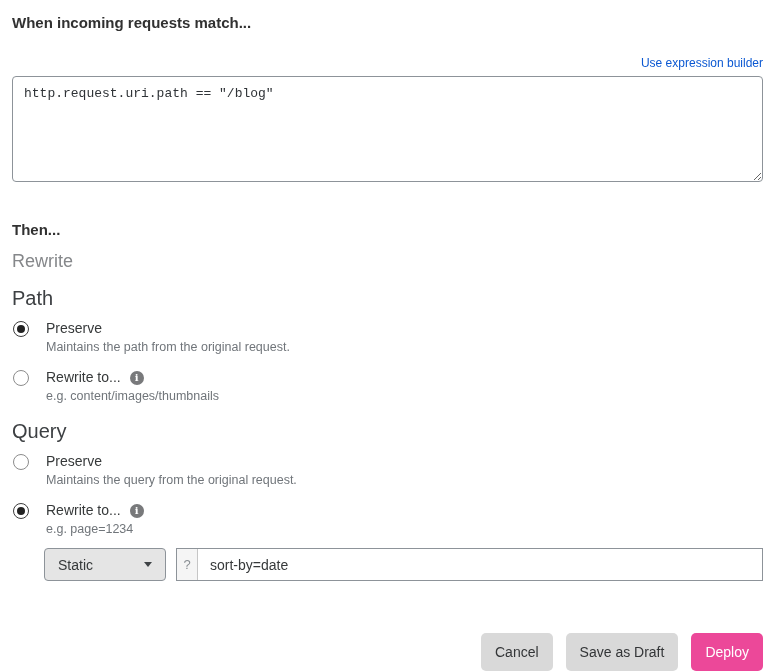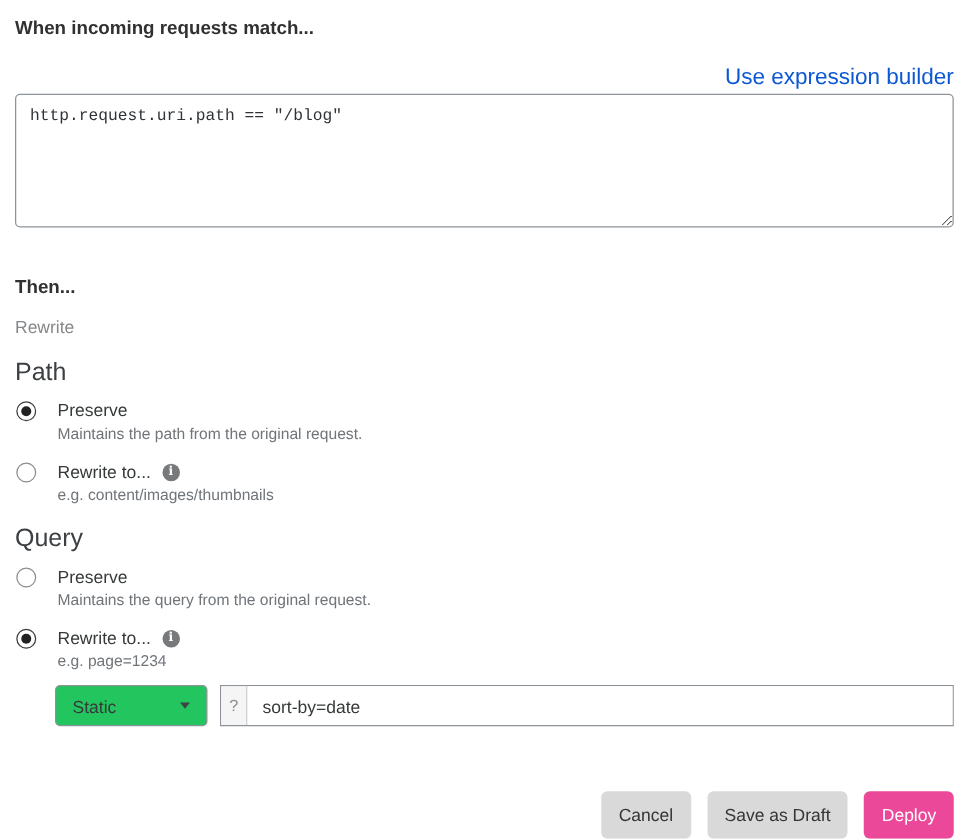--- a/index.html
+++ b/index.html
@@ -23,21 +23,21 @@
     font-weight: 700;
     color: #313131;
     line-height: 17px;
   }
   .builder-link-row {
     margin-top: 23px;
     text-align: right;
     line-height: 15px;
   }
   .builder-link {
-    font-size: 18px;
+    font-size: 12px;
     color: #0b58d2;
     text-decoration: none;
     cursor: pointer;
   }
   .expression-textarea {
     margin-top: 5px;
     width: 100%;
     height: 107px;
     border: 1px solid #8d9399;
     border-radius: 4px;
@@ -45,21 +45,21 @@
     font-family: "Liberation Mono", "DejaVu Sans Mono", monospace;
     font-size: 13px;
     color: #2f3337;
     resize: both;
     outline: none;
     line-height: 16px;
   }
   .then-title { margin-top: 39px; }
   .action-label {
     margin-top: 16px;
-    font-size: 14px;
+    font-size: 18px;
     color: #85878a;
     line-height: 15px;
   }
   .group-label {
     font-size: 20px;
     color: #3d4043;
     line-height: 15px;
   }
   .path-label { margin-top: 22px; }
   .query-label { margin-top: 21px; }
@@ -123,21 +123,21 @@
     display: flex;
     margin-top: 12px;
     margin-left: 32px;
     height: 33px;
   }
   .type-select {
     width: 122px;
     height: 33px;
     border: 1px solid #8d9399;
     border-radius: 4px;
-    background: #22c55e;
+    background: #e5e5e5;
     display: flex;
     align-items: center;
     justify-content: space-between;
     padding: 0 13px;
     font-size: 14px;
     color: #36393a;
     cursor: pointer;
   }
   .caret-down {
     width: 0; height: 0;

